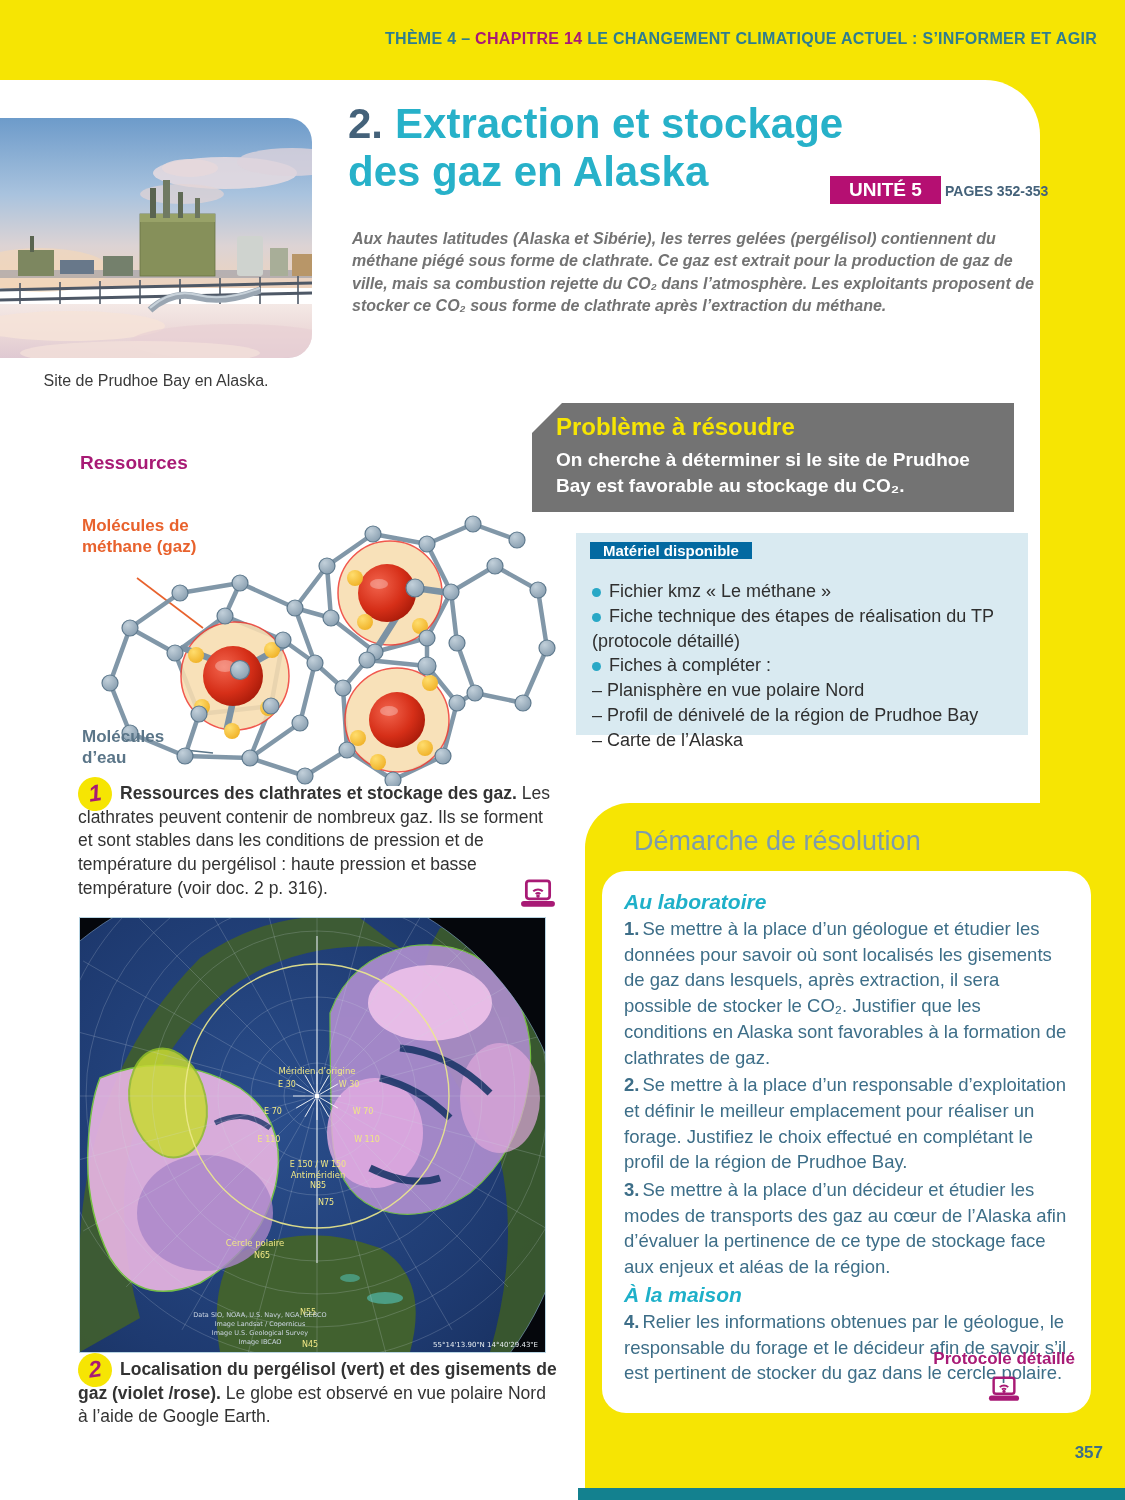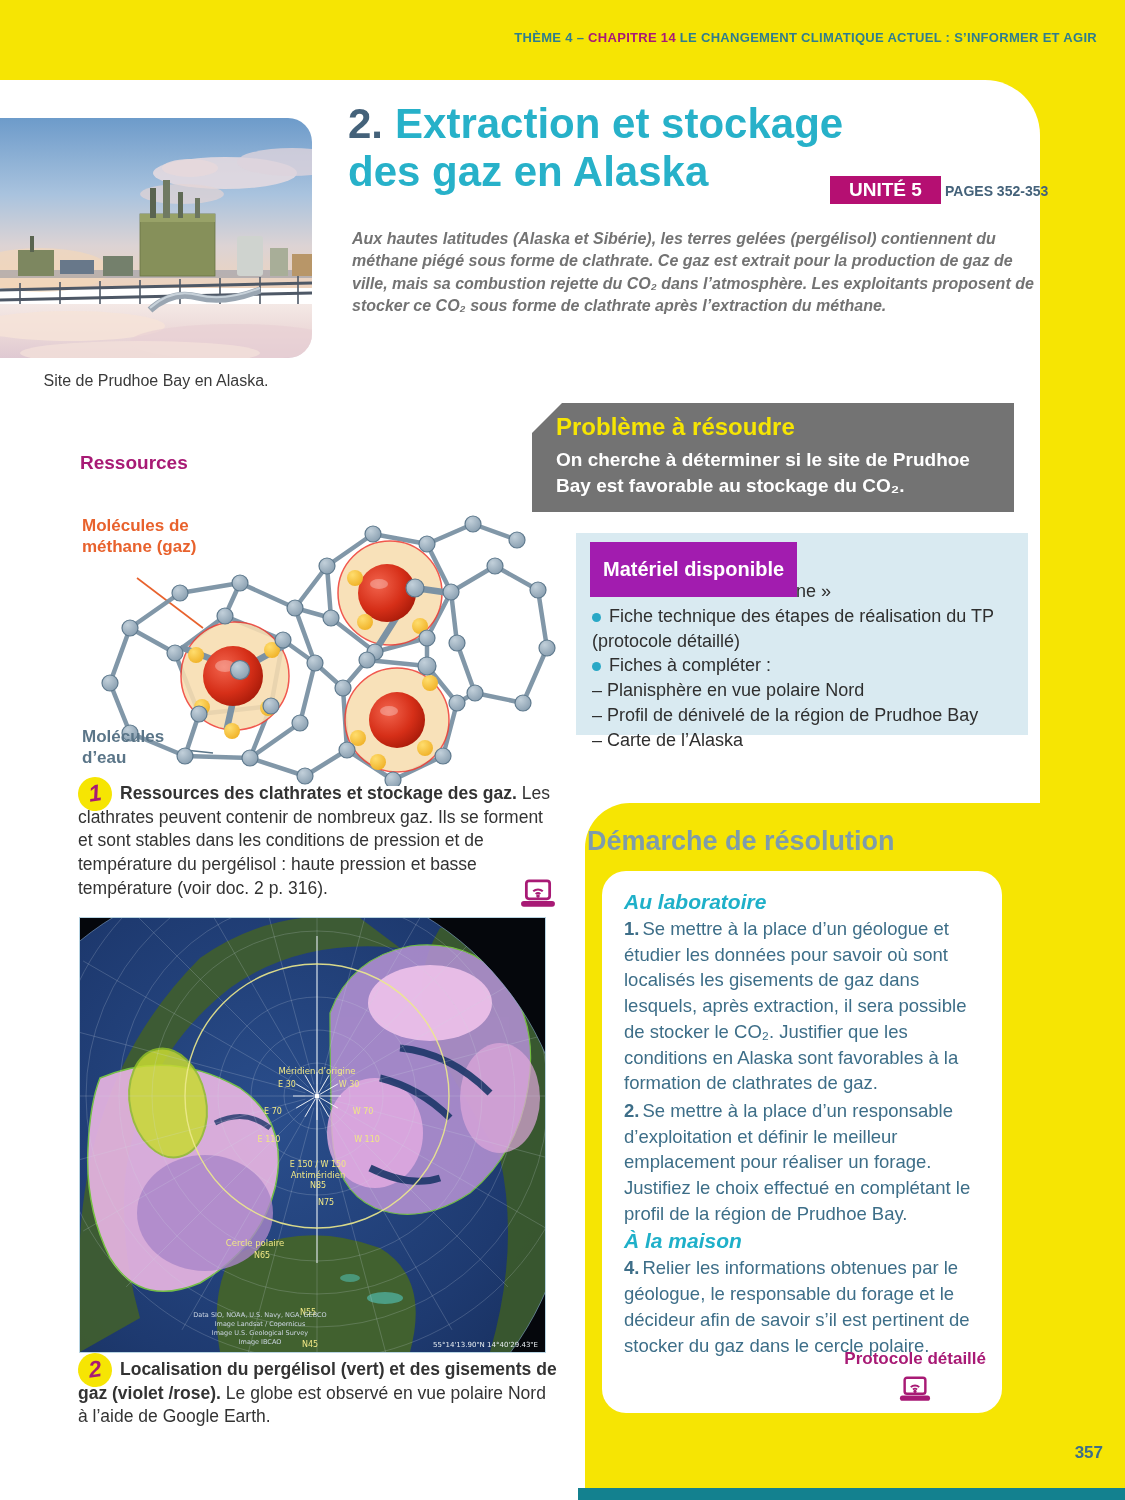--- a/index.html
+++ b/index.html
@@ -4,21 +4,21 @@
 <style>
   html,body{margin:0;padding:0;background:#888;}
   #page{position:relative;width:1125px;height:1500px;background:#f6e503;overflow:hidden;
         font-family:"Liberation Sans",sans-serif;color:#333;}
   .white-main{position:absolute;left:0;top:80px;width:1040px;height:1420px;background:#ffffff;
         border-top-right-radius:55px;}
   .yellow-panel{position:absolute;left:585px;top:803px;width:540px;height:697px;background:#f6e503;
         border-top-left-radius:45px;}
   .teal-bar{position:absolute;left:578px;top:1488px;width:547px;height:12px;background:#13818f;}
 
-  .hdr{position:absolute;top:30px;right:28px;font-size:13px;font-weight:700;color:#2f7d8e;letter-spacing:.3px;}
+  .hdr{position:absolute;top:30px;right:28px;font-size:16px;font-weight:700;color:#2f7d8e;letter-spacing:.3px;}
   .hdr-chap{color:#a81a75;}
 
   .photo{position:absolute;left:0;top:118px;width:312px;height:240px;border-radius:0 24px 24px 0;overflow:hidden;}
   .photo-cap{position:absolute;left:16px;top:372px;width:280px;text-align:center;font-size:16px;color:#3a3a3a;}
 
   .title{position:absolute;left:348px;top:100px;width:760px;font-size:42px;font-weight:800;
          line-height:1.15;color:#27b1c9;margin:0;}
   .tnum{color:#44627a;margin-right:12px;}
   .unite{position:absolute;left:830px;top:176px;background:#b50f72;color:#fff;font-weight:800;
          font-size:19px;padding:3px 19px;}
@@ -34,22 +34,22 @@
 
   .ress{position:absolute;left:80px;top:452px;font-size:19px;font-weight:800;color:#a81a75;margin:0;}
   .clathrate{position:absolute;left:75px;top:498px;}
   .lab-methane{position:absolute;left:82px;top:515px;width:140px;font-size:17px;font-weight:700;
          color:#e8622d;line-height:1.25;}
   .lab-eau{position:absolute;left:82px;top:726px;width:105px;font-size:17px;font-weight:700;
          color:#5a7588;line-height:1.25;}
 
   .materiel{position:absolute;left:576px;top:533px;width:452px;height:202px;background:#d9eaf1;
          box-sizing:border-box;padding:46px 16px 10px 16px;}
-  .mat-title{position:absolute;left:14px;top:9px;background:#a21caf;color:#fff;font-weight:700;
-         font-size:20px;padding:16px 13px;}
+  .mat-title{position:absolute;left:14px;top:9px;background:#0369a1;color:#fff;font-weight:700;
+         font-size:15px;padding:0 13px;}
   .mat-item,.mat-dash{font-size:18px;color:#2f2f2f;line-height:1.38;}
   .dot{display:inline-block;width:9px;height:9px;border-radius:50%;background:#29a8c6;margin-right:8px;}
 
   .cap{font-size:17.5px;color:#333;line-height:1.35;position:absolute;text-indent:42px;}
   .cap1{left:78px;top:782px;width:472px;}
   .cap2{left:78px;top:1358px;width:480px;}
   .cap-bold{font-weight:800;}
   .badge{position:absolute;left:0;top:-5px;width:34px;height:34px;border-radius:50%;background:#f6e503;
          color:#a81a75;font-weight:800;font-style:italic;font-size:23px;display:flex;align-items:center;
          justify-content:center;transform:rotate(-8deg);text-indent:0;}
@@ -57,22 +57,22 @@
   .gearth{position:absolute;left:230px;top:879px;width:326px;display:flex;align-items:center;
           justify-content:flex-end;gap:8px;cursor:pointer;}
   .gearth-label{color:#a81a75;font-weight:700;font-size:17px;}
 
   .map{position:absolute;left:80px;top:918px;width:465px;height:434px;outline:1px solid #b8d4e2;}
   .mlab{fill:#f0e785;font-size:8px;font-family:"DejaVu Sans",sans-serif;}
   .mlab2{fill:#f0e785;font-size:8.5px;font-family:"DejaVu Sans",sans-serif;}
   .mattr{fill:#ccd6e2;font-size:6.5px;font-family:"DejaVu Sans",sans-serif;}
   .mcoord{fill:#e8eef2;font-size:7px;font-family:"DejaVu Sans",sans-serif;}
 
-  .dem-head{position:absolute;left:587px;top:826px;font-size:27px;font-weight:700;color:#7e9cab;margin:0;}
-  .dem-box{position:absolute;left:602px;top:871px;width:400px;height:542px;background:#fff;
+  .dem-head{position:absolute;left:634px;top:826px;font-size:27px;font-weight:400;color:#7e9cab;margin:0;}
+  .dem-box{position:absolute;left:602px;top:871px;width:489px;height:542px;background:#fff;
            border-radius:24px;box-sizing:border-box;padding:16px 22px 12px 22px;}
   .dem-sub{color:#1fb0c9;font-weight:800;font-style:italic;font-size:21px;margin:3px 0 2px 0;}
   .step{margin:0 0 2px 0;font-size:18.5px;line-height:1.39;color:#3d6e88;}
   .step b{font-weight:800;margin-right:3px;}
   .proto{position:absolute;right:16px;bottom:10px;display:flex;align-items:center;gap:7px;
          color:#a81a75;font-weight:800;font-size:17px;cursor:pointer;flex-direction:column;}
   .pagenum{position:absolute;right:22px;top:1443px;font-size:17px;font-weight:700;color:#3d6e88;}
 </style>
 </head>
 <body>
@@ -405,20 +405,21 @@
   <div class="cap cap2">
     <span class="badge">2</span>
     <span class="cap-bold">Localisation du pergélisol (vert) et des gisements de gaz (violet /rose).</span><span> Le globe est observé en vue polaire Nord à l’aide de Google Earth.</span>
   </div>
 
   <h2 class="dem-head">Démarche de résolution</h2>
   <div class="dem-box">
     <div class="dem-sub">Au laboratoire</div>
     <p class="step"><b>1.</b><span>Se mettre à la place d’un géologue et étudier les données pour savoir où sont localisés les gisements de gaz dans lesquels, après extraction, il sera possible de stocker le CO₂. Justifier que les conditions en Alaska sont favorables à la formation de clathrates de gaz.</span></p>
     <p class="step"><b>2.</b><span>Se mettre à la place d’un responsable d’exploitation et définir le meilleur emplacement pour réaliser un forage. Justifiez le choix effectué en complétant le profil de la région de Prudhoe Bay.</span></p>
+    <p class="step"><b>3.</b><span>Se mettre à la place d’un décideur et étudier les modes de transports des gaz au cœur de l’Alaska afin d’évaluer la pertinence de ce type de stockage face aux enjeux et aléas de la région.</span></p>
     <div class="dem-sub">À la maison</div>
     <p class="step"><b>4.</b><span>Relier les informations obtenues par le géologue, le responsable du forage et le décideur afin de savoir s’il est pertinent de stocker du gaz dans le cercle polaire.</span></p>
     <div class="proto">
       <span>Protocole détaillé</span>
       <svg width="32" height="27" viewBox="0 0 34 28">
         <rect x="6" y="1.5" width="22" height="17" rx="2.5" fill="none" stroke="#a81a75" stroke-width="2.6"></rect>
         <path d="M12.5,11.5 a6.5,6.5 0 0 1 9,0" fill="none" stroke="#a81a75" stroke-width="2"></path>
         <path d="M14.8,14 a3.4,3.4 0 0 1 4.4,0" fill="none" stroke="#a81a75" stroke-width="2"></path>
         <circle cx="17" cy="16" r="1.7" fill="#a81a75"></circle>
         <rect x="1" y="20.5" width="32" height="5.5" rx="2.7" fill="#a81a75"></rect>

